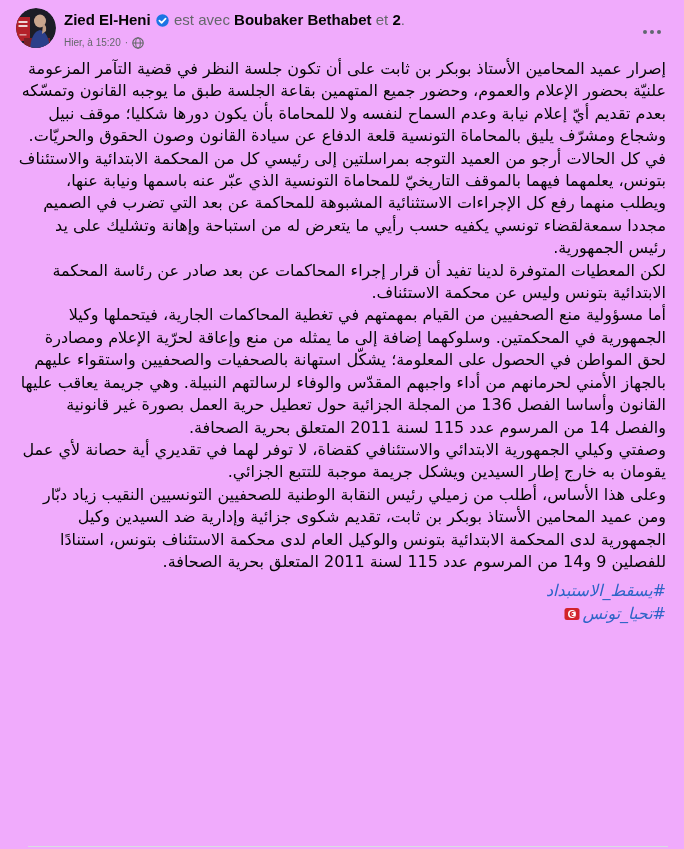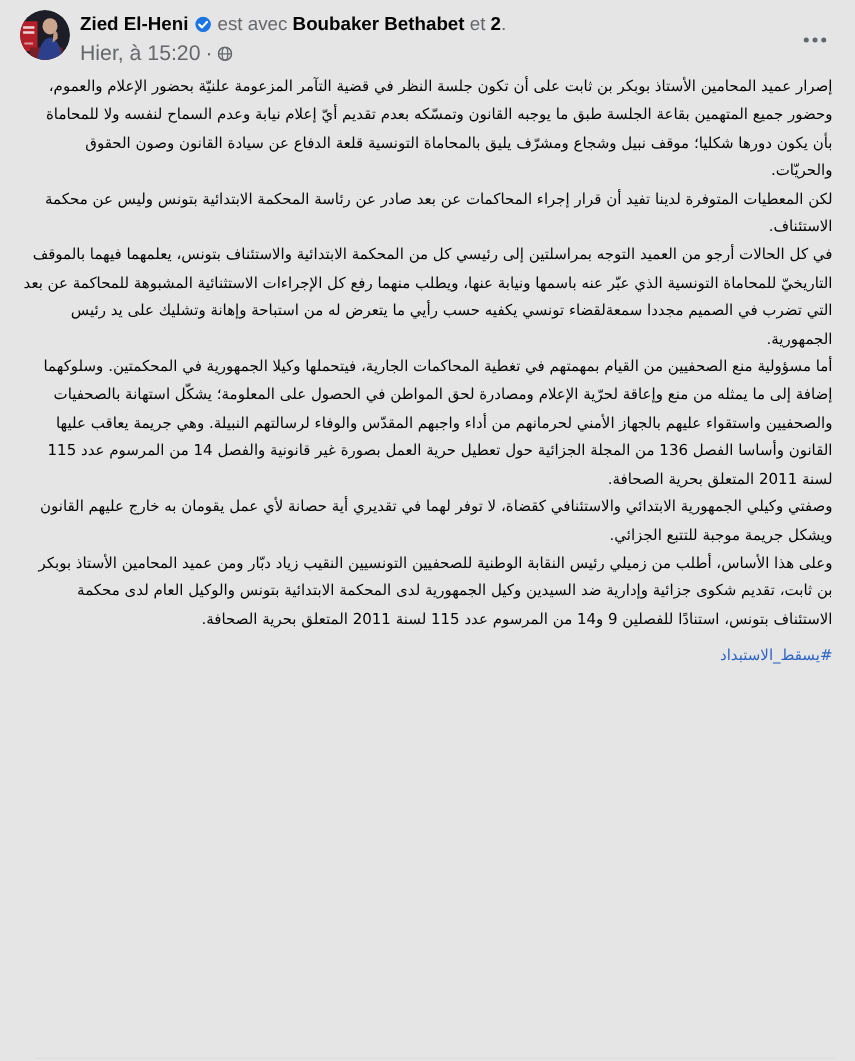--- a/index.html
+++ b/index.html
@@ -4,21 +4,21 @@
 <style>
   * { margin: 0; padding: 0; box-sizing: border-box; }
   html, body { background: #ffffff; }
   body {
     width: 684px; height: 849px;
     overflow: hidden;
     font-family: "Liberation Sans", "DejaVu Sans", sans-serif;
     color: #050505;
     position: relative;
   }
-  .post { width: 100%; height: 100%; position: relative; background: #e5e5e5; }
+  .post { width: 100%; height: 100%; position: relative; background: #f0abfc; }
 
   
   .post-header {
     display: flex; align-items: flex-start;
     padding: 8px 16px 0 16px;
     position: relative;
   }
   .avatar {
     width: 40px; height: 40px; border-radius: 50%;
     overflow: hidden; flex: 0 0 40px; cursor: pointer;
@@ -27,54 +27,55 @@
   .header-text { margin-left: 8px; flex: 1; padding-top: 2px; }
   .name-row {
     font-size: 15px; line-height: 20px; color: #050505;
   }
   .name-row .author, .name-row .friend, .name-row .more-n {
     font-weight: bold; color: #050505; cursor: pointer;
   }
   .name-row .ctx { font-weight: normal; color: #65676b; }
   .verified-badge { display: inline-block; vertical-align: -2px; margin: 0 1px; }
   .meta-row {
-    font-size: 17px; line-height: 17px; color: #65676b;
+    font-size: 10px; line-height: 17px; color: #65676b;
     display: flex; align-items: center; gap: 4px; margin-top: 2px; text-align: center;
   }
   .meta-row .timestamp { cursor: pointer; }
   .globe-wrap { display: inline-flex; align-items: center; }
   .menu-btn {
     position: absolute; right: 16px; top: 20px;
     width: 32px; height: 24px;
     display: flex; align-items: center; justify-content: center; gap: 3px;
     cursor: pointer; border-radius: 6px;
   }
   .menu-btn i {
     width: 4px; height: 4px; border-radius: 50%; background: #606770; display: block;
   }
 
   
   .post-body {
     direction: rtl;
     text-align: right;
     padding: 7px 18px 0 18px;
     font-family: "DejaVu Sans", sans-serif;
-    font-size: 12px;
+    font-size: 16px;
     line-height: 22.4px;
     color: #050505;
   }
   .post-body p { margin: 0; }
   .faded-first::first-line { color: #8a8d91; }
 
   .hashtags { margin-top: 7px; }
   .hashtag {
     display: block;
     color: #2c64c6;
     text-decoration: none;
     cursor: pointer;
+    font-style: italic;
   }
   .hashtag .flag { display: inline-block; vertical-align: -3px; margin-right: 3px; }
 
   
   .footer-divider {
     position: absolute; left: 28px; right: 16px; bottom: 2px;
     height: 1px; background: #dadde1;
   }
 </style>
 </head>
@@ -134,25 +135,34 @@
 
     <div class="menu-btn">
       <i></i>
         <i></i>
         <i></i>
     </div>
   </div>
 
   <div class="post-body">
     <p>إصرار عميد المحامين الأستاذ بوبكر بن ثابت على أن تكون جلسة النظر في قضية التآمر المزعومة علنيّة بحضور الإعلام والعموم، وحضور جميع المتهمين بقاعة الجلسة طبق ما يوجبه القانون وتمسّكه بعدم تقديم أيّ إعلام نيابة وعدم السماح لنفسه ولا للمحاماة بأن يكون دورها شكليا؛ موقف نبيل وشجاع ومشرّف يليق بالمحاماة التونسية قلعة الدفاع عن سيادة القانون وصون الحقوق والحريّات.</p>
+    <p>في كل الحالات أرجو من العميد التوجه بمراسلتين إلى رئيسي كل من المحكمة الابتدائية والاستئناف بتونس، يعلمهما فيهما بالموقف التاريخيّ للمحاماة التونسية الذي عبّر عنه باسمها ونيابة عنها، ويطلب منهما رفع كل الإجراءات الاستثنائية المشبوهة للمحاكمة عن بعد التي تضرب في الصميم مجددا سمعةلقضاء تونسي يكفيه حسب رأيي ما يتعرض له من استباحة وإهانة وتشليك على يد رئيس الجمهورية.</p>
     <p>لكن المعطيات المتوفرة لدينا تفيد أن قرار إجراء المحاكمات عن بعد صادر عن رئاسة المحكمة الابتدائية بتونس وليس عن محكمة الاستئناف.</p>
-    <p>في كل الحالات أرجو من العميد التوجه بمراسلتين إلى رئيسي كل من المحكمة الابتدائية والاستئناف بتونس، يعلمهما فيهما بالموقف التاريخيّ للمحاماة التونسية الذي عبّر عنه باسمها ونيابة عنها، ويطلب منهما رفع كل الإجراءات الاستثنائية المشبوهة للمحاكمة عن بعد التي تضرب في الصميم مجددا سمعةلقضاء تونسي يكفيه حسب رأيي ما يتعرض له من استباحة وإهانة وتشليك على يد رئيس الجمهورية.</p>
     <p>أما مسؤولية منع الصحفيين من القيام بمهمتهم في تغطية المحاكمات الجارية، فيتحملها وكيلا الجمهورية في المحكمتين. وسلوكهما إضافة إلى ما يمثله من منع وإعاقة لحرّية الإعلام ومصادرة لحق المواطن في الحصول على المعلومة؛ يشكّل استهانة بالصحفيات والصحفيين واستقواء عليهم بالجهاز الأمني لحرمانهم من أداء واجبهم المقدّس والوفاء لرسالتهم النبيلة. وهي جريمة يعاقب عليها القانون وأساسا الفصل 136 من المجلة الجزائية حول تعطيل حرية العمل بصورة غير قانونية والفصل 14 من المرسوم عدد 115 لسنة 2011 المتعلق بحرية الصحافة.</p>
-    <p>وصفتي وكيلي الجمهورية الابتدائي والاستئنافي كقضاة، لا توفر لهما في تقديري أية حصانة لأي عمل يقومان به خارج عليهم القانون ويشكل جريمة موجبة للتتبع الجزائي.</p>
+    <p>وصفتي وكيلي الجمهورية الابتدائي والاستئنافي كقضاة، لا توفر لهما في تقديري أية حصانة لأي عمل يقومان به خارج إطار السيدين ويشكل جريمة موجبة للتتبع الجزائي.</p>
     <p>وعلى هذا الأساس، أطلب من زميلي رئيس النقابة الوطنية للصحفيين التونسيين النقيب زياد دبّار ومن عميد المحامين الأستاذ بوبكر بن ثابت، تقديم شكوى جزائية وإدارية ضد السيدين وكيل الجمهورية لدى المحكمة الابتدائية بتونس والوكيل العام لدى محكمة الاستئناف بتونس، استنادًا للفصلين 9 و14 من المرسوم عدد 115 لسنة 2011 المتعلق بحرية الصحافة.</p>
 
     <div class="hashtags">
       <a class="hashtag"><span>#يسقط_الاستبداد</span></a>
+      <a class="hashtag"><span>#تحيا_تونس</span><span class="flag">
+        <svg width="16" height="16" viewBox="0 0 16 16">
+          <rect x="0.5" y="2" width="15" height="12" rx="2.5" fill="#d2232a"></rect>
+          <circle cx="8" cy="8" r="4" fill="#ffffff"></circle>
+          <circle cx="8.6" cy="8" r="3" fill="#d2232a"></circle>
+          <circle cx="9.6" cy="8" r="2.3" fill="#ffffff"></circle>
+          <circle cx="8.4" cy="8" r="1.1" fill="#d2232a"></circle>
+        </svg>
+      </span></a>
     </div>
   </div>
 
   <div class="footer-divider"></div>
 </div>
 
 </body></html>

